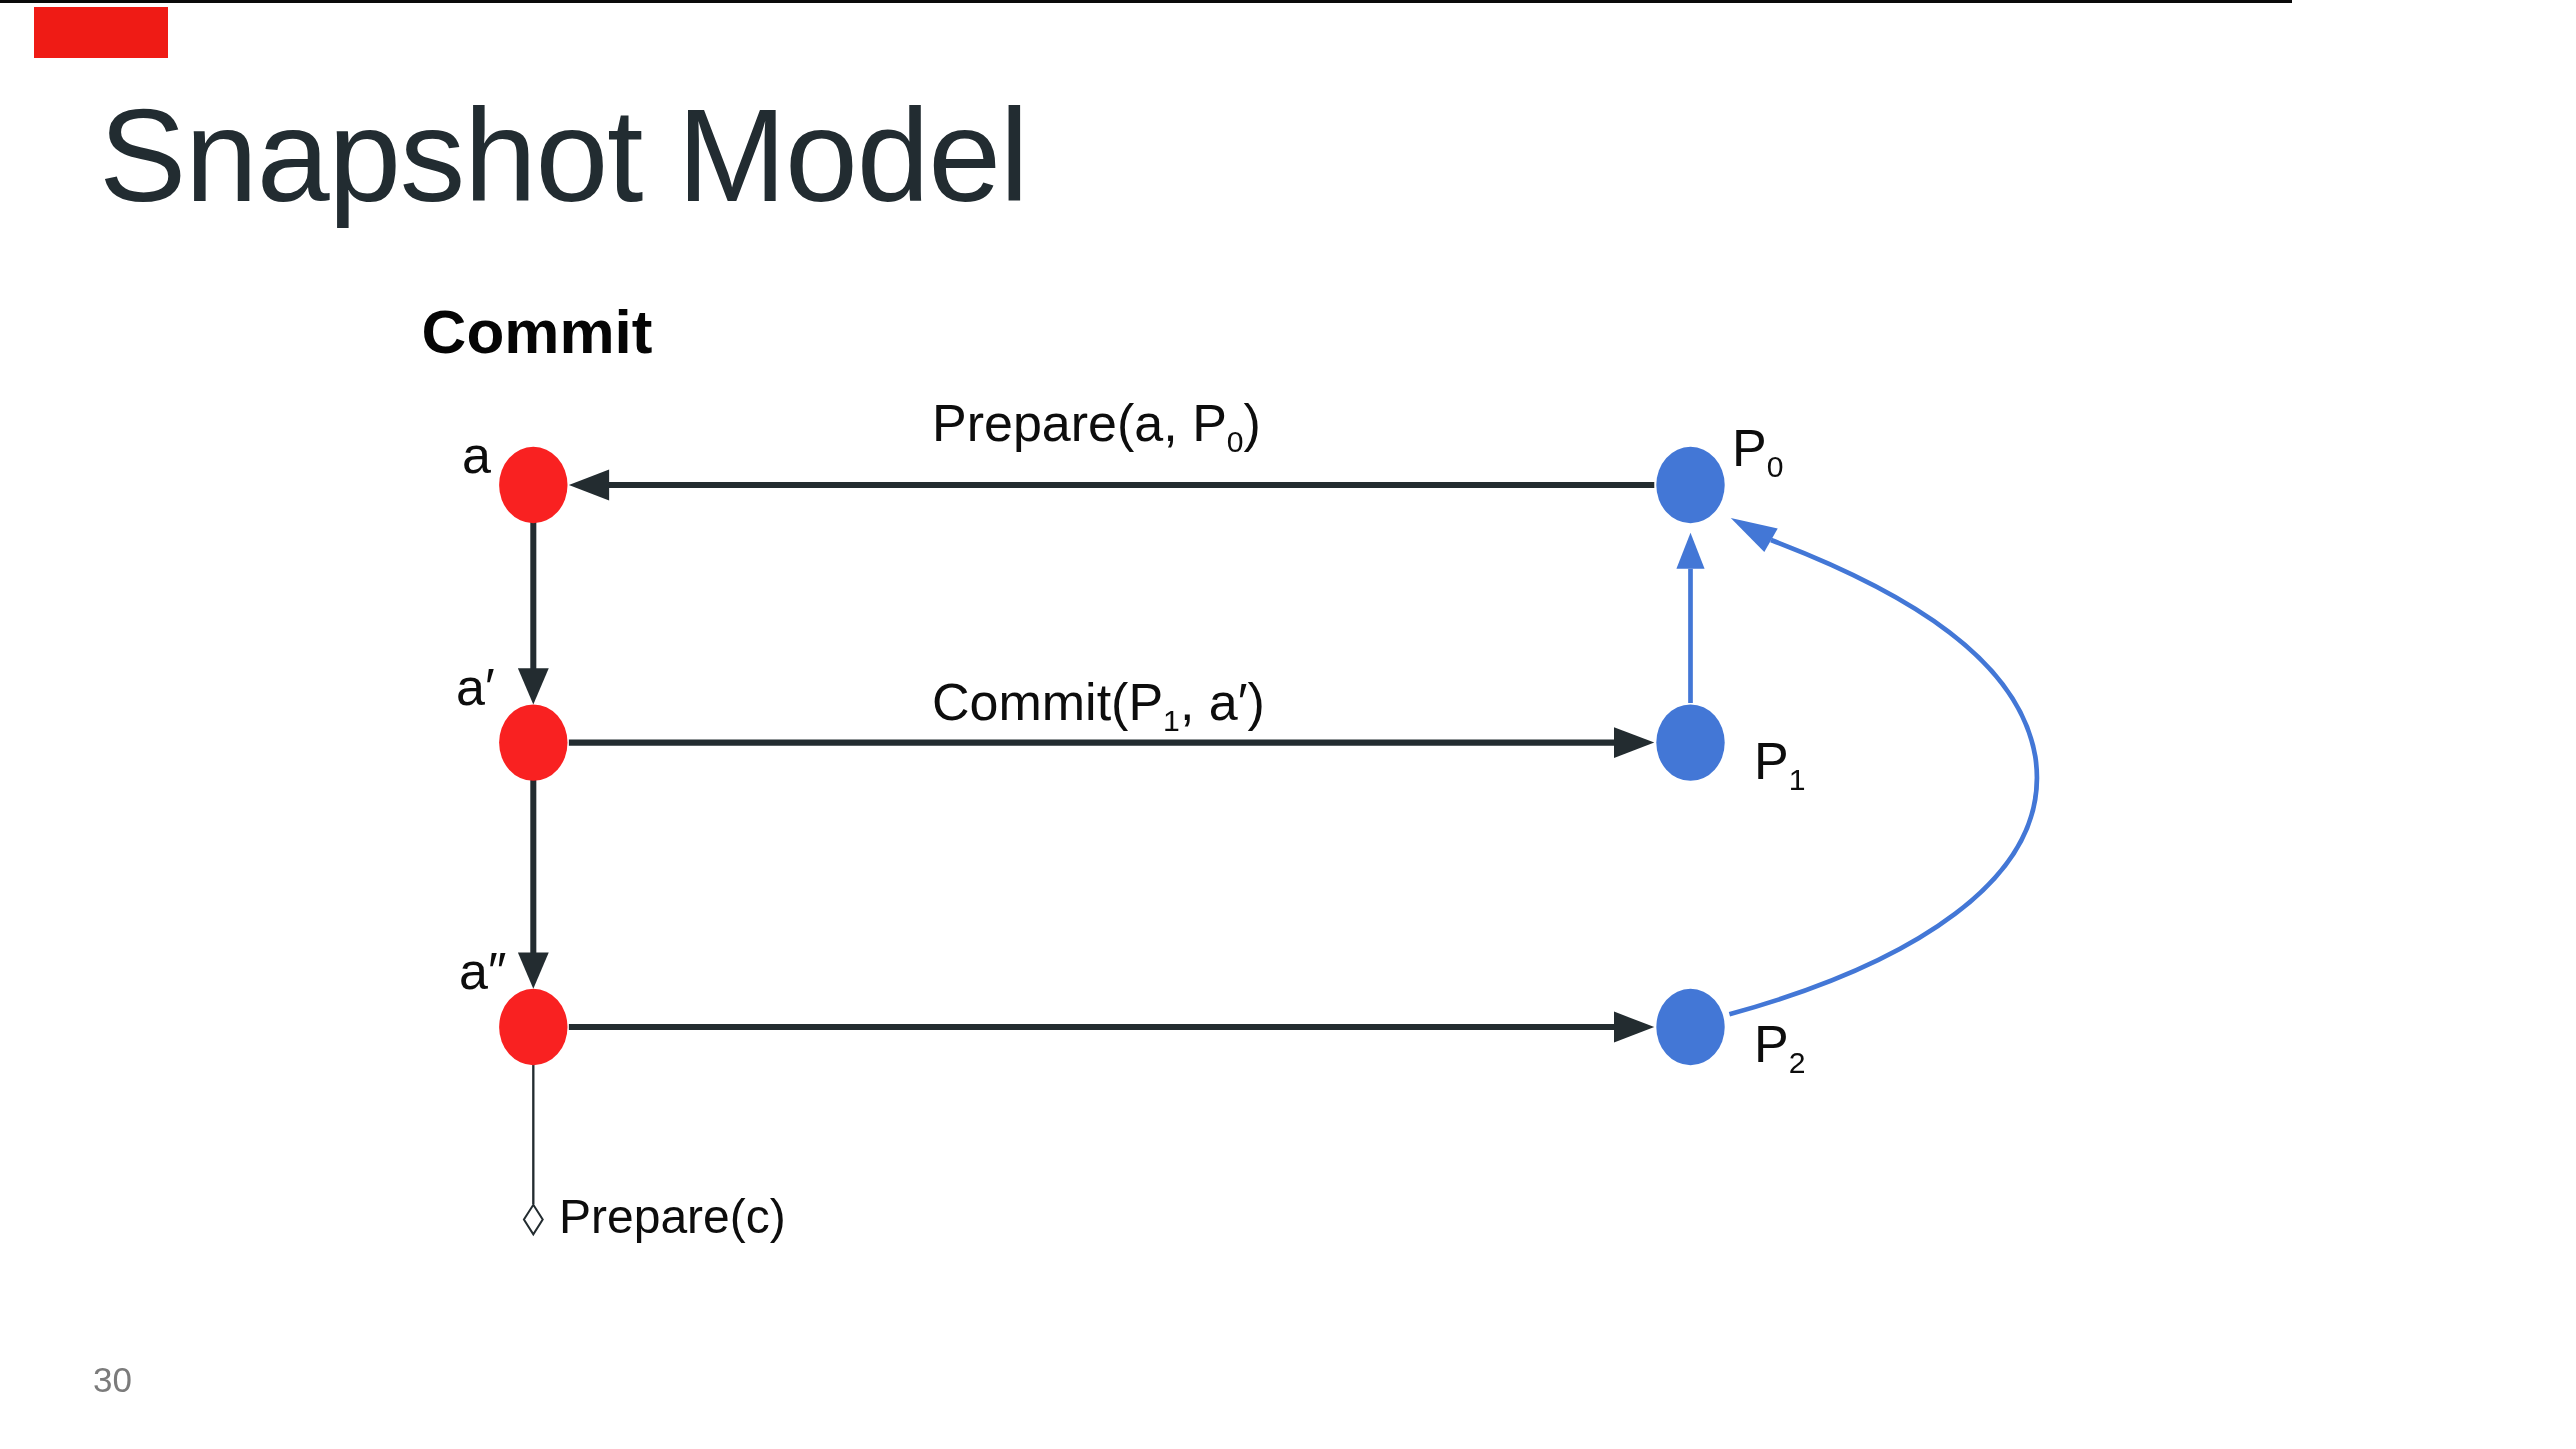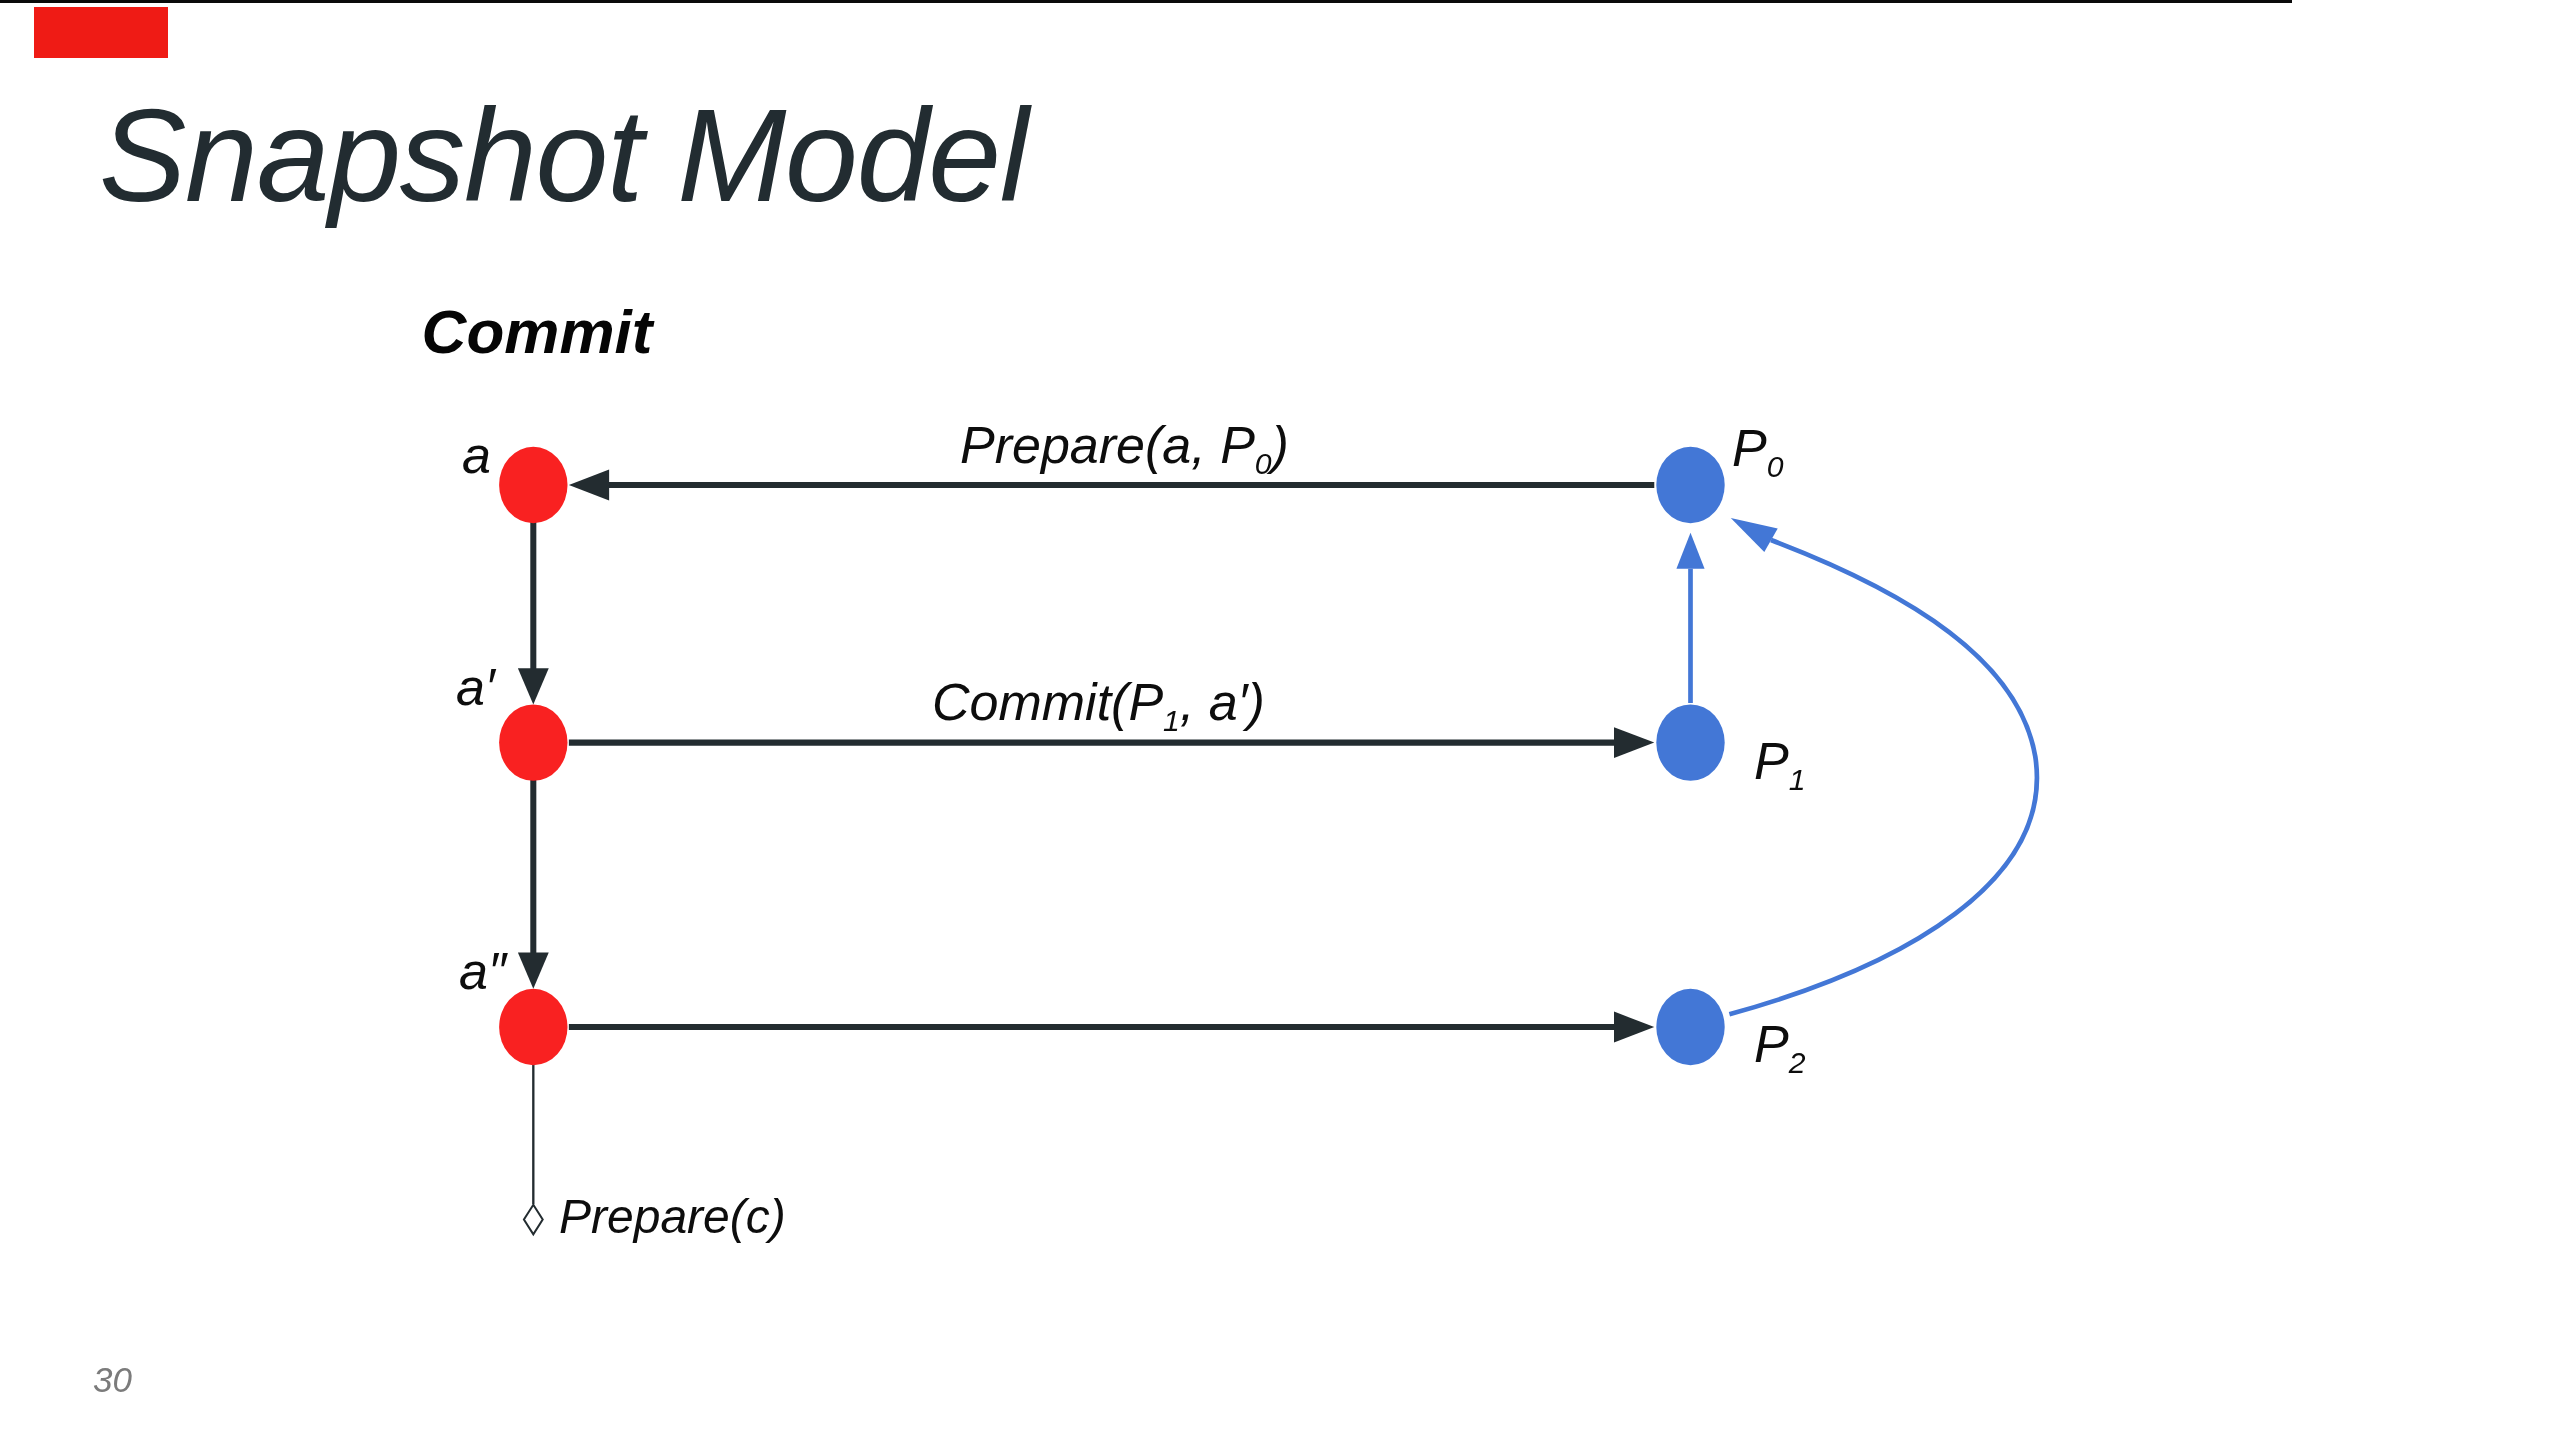--- a/index.html
+++ b/index.html
@@ -2,38 +2,37 @@
 <html style="font-size:10.7px"><head>
 <meta charset="utf-8">
 <style>
   html,body{margin:0;padding:0;background:#ffffff;}
   #slide{
     position:relative;
     width:2292px;height:1449px;
     background:#ffffff;
     overflow:hidden;
     font-family:"Liberation Sans", sans-serif;
-    font-style:italic;
   }
   .abs{position:absolute;line-height:1;white-space:nowrap;}
   #top-line{position:absolute;left:0;top:0;width:2576px;height:3.4px;background:#0a0a0a;}
   #red-marker{position:absolute;left:34px;top:6.7px;width:134px;height:51px;background:#ef1b15;}
   #title{left:99px;top:90px;font-size:131px;color:#222c31;font-weight:400;letter-spacing:-1.3px;}
   .col-header{font-size:62px;font-weight:700;color:#050505;transform:translateX(-50%);}
   #hdr-active{left:537px;top:301px;}
   #hdr-committed{left:1721px;top:301px;}
   .node-label{font-size:52px;color:#0d0d0d;}
   #lbl-a{left:462px;top:429px;}
   #lbl-a1{left:456px;top:661px;}
   #lbl-a2{left:459px;top:945px;}
   #lbl-p0{left:1732px;top:422px;}
   #lbl-p1{left:1754px;top:735px;}
   #lbl-p2{left:1754px;top:1018px;}
   .edge-label{font-size:52px;color:#0d0d0d;}
-  #lbl-prepare{left:932px;top:419px;margin-left:28px;}
+  #lbl-prepare{left:932px;top:397px;}
   #lbl-commit1{left:932px;top:660px;margin-top:16px;}
   #lbl-commit2{left:932px;top:945px;}
   #lbl-remove{left:559px;top:1193px;font-size:48px;color:#0d0d0d;}
   .sub{font-size:0.58em;position:relative;top:0.38em;}
   #page-number{left:93px;top:1362px;font-size:35px;color:#7b7b7b;}
   #diagram{position:absolute;left:0;top:0;}
   #docker-logo{position:absolute;left:2380px;top:1332px;}
 </style>
 </head>
 <body>

